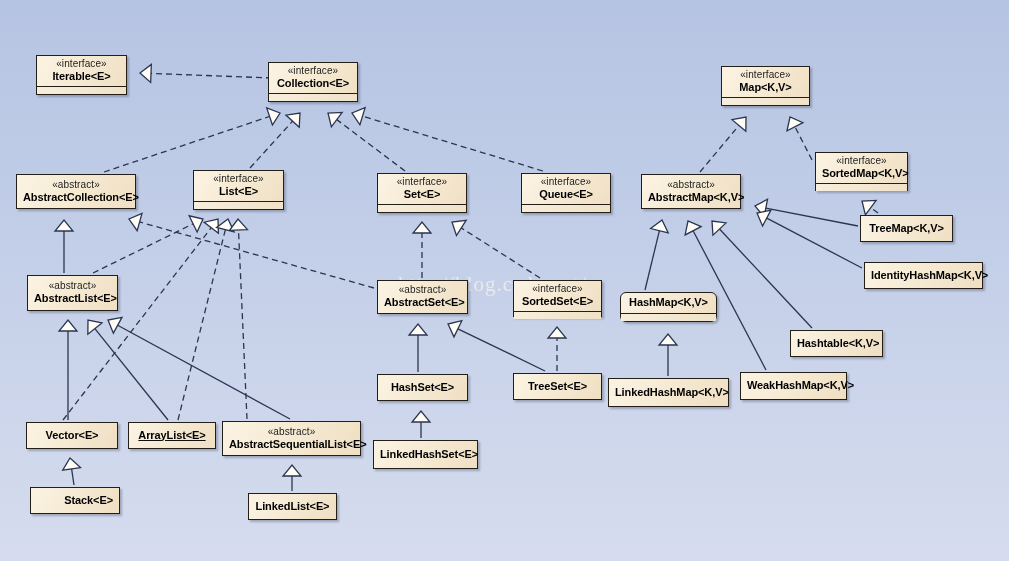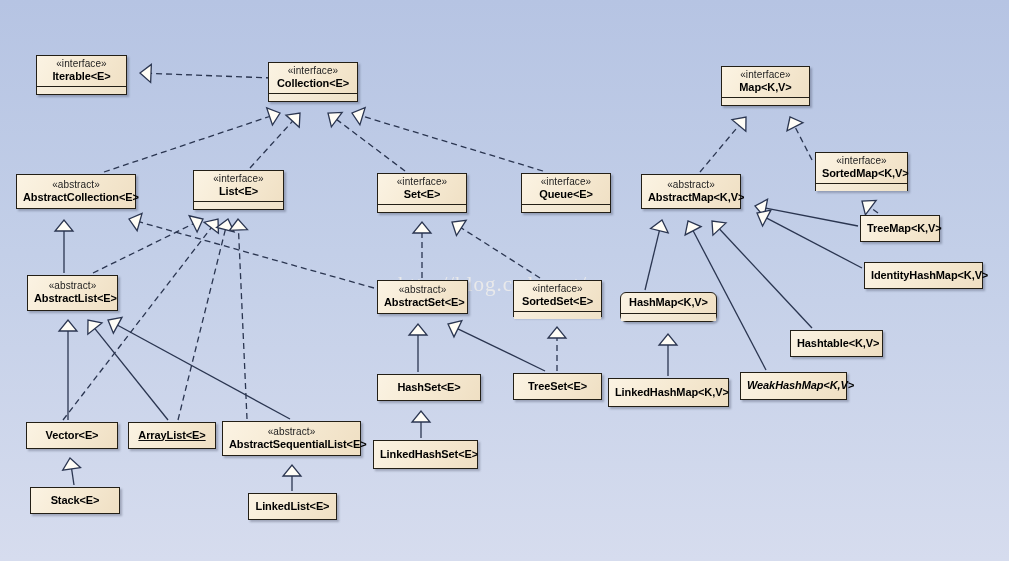--- a/index.html
+++ b/index.html
@@ -225,21 +225,21 @@
           <div class="nm">Queue&lt;E&gt;</div>
         </div>
         <div class="comp"></div>
       </div>
       <div class="node" style="left: 641px; top: 174px; width: 100px; height: 35px;">
         <div class="body">
           <div class="stereo">«abstract»</div>
           <div class="nm">AbstractMap&lt;K,V&gt;</div>
         </div>
       </div>
-      <div class="node" style="left: 860px; top: 215px; width: 80px; height: 27px;">
+      <div class="node" style="left: 860px; top: 215px; width: 93px; height: 27px;">
         <div class="body">
           <div class="nm">TreeMap&lt;K,V&gt;</div>
         </div>
       </div>
       <div class="node" style="left: 864px; top: 262px; width: 119px; height: 27px;">
         <div class="body">
           <div class="nm">IdentityHashMap&lt;K,V&gt;</div>
         </div>
       </div>
       <div class="node" style="left: 27px; top: 275px; width: 91px; height: 36px;">
@@ -265,31 +265,31 @@
         <div class="body">
           <div class="nm">HashMap&lt;K,V&gt;</div>
         </div>
         <div class="comp"></div>
       </div>
       <div class="node" style="left: 790px; top: 330px; width: 93px; height: 27px;">
         <div class="body">
           <div class="nm">Hashtable&lt;K,V&gt;</div>
         </div>
       </div>
-      <div class="node" style="left: 377px; top: 374px; width: 104px; height: 27px; justify-content: center;">
+      <div class="node" style="left: 377px; top: 374px; width: 91px; height: 27px; justify-content: center;">
         <div class="body">
           <div class="nm">HashSet&lt;E&gt;</div>
         </div>
       </div>
       <div class="node" style="left: 513px; top: 373px; width: 89px; height: 27px; justify-content: center;">
         <div class="body">
           <div class="nm">TreeSet&lt;E&gt;</div>
         </div>
       </div>
-      <div class="node" style="left: 740px; top: 372px; width: 107px; height: 28px; font-style: italic;">
+      <div class="node" style="left: 740px; top: 372px; width: 107px; height: 28px;">
         <div class="body">
           <div class="nm">WeakHashMap&lt;K,V&gt;</div>
         </div>
       </div>
       <div class="node" style="left: 608px; top: 378px; width: 121px; height: 29px; justify-content: center;">
         <div class="body">
           <div class="nm">LinkedHashMap&lt;K,V&gt;</div>
         </div>
       </div>
       <div class="node" style="left: 26px; top: 422px; width: 92px; height: 27px;">
@@ -306,21 +306,21 @@
         <div class="body">
           <div class="stereo">«abstract»</div>
           <div class="nm">AbstractSequentialList&lt;E&gt;</div>
         </div>
       </div>
       <div class="node" style="left: 373px; top: 440px; width: 105px; height: 29px;">
         <div class="body">
           <div class="nm">LinkedHashSet&lt;E&gt;</div>
         </div>
       </div>
-      <div class="node" style="left: 30px; top: 487px; width: 90px; height: 27px;">
+      <div class="node" style="left: 30px; top: 487px; width: 90px; height: 27px; align-items: flex-end;">
         <div class="body">
           <div class="nm">Stack&lt;E&gt;</div>
         </div>
       </div>
       <div class="node" style="left: 248px; top: 493px; width: 89px; height: 27px;">
         <div class="body">
           <div class="nm">LinkedList&lt;E&gt;</div>
         </div>
       </div>
     </div>

